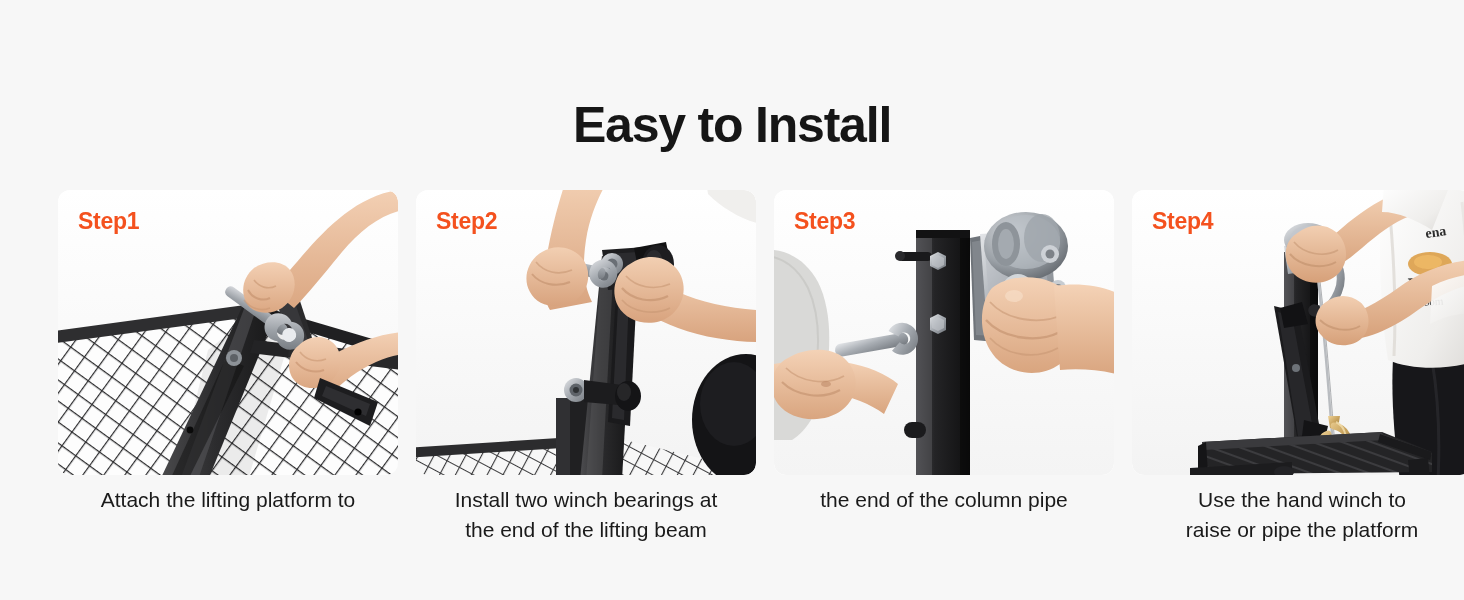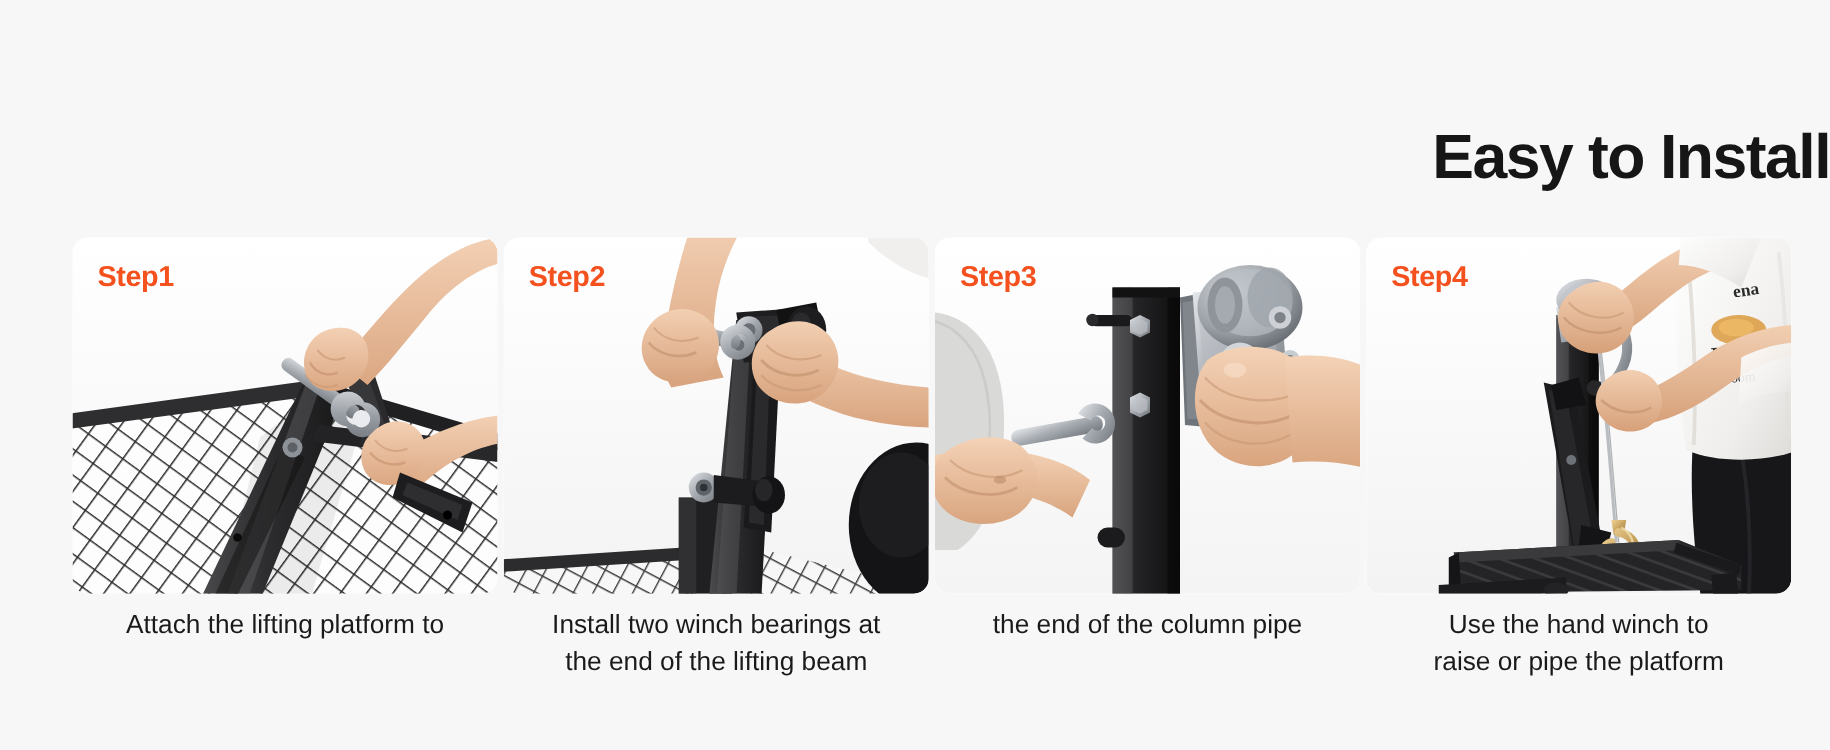--- a/index.html
+++ b/index.html
@@ -23,36 +23,36 @@
     height: 600px;
     background: #f7f7f7;
   }
 
   
   .title {
     position: absolute;
     top: 96px;
     left: 0;
     width: 1464px;
-    text-align: right;
+    text-align: center;
     font-size: 50px;
     line-height: 58px;
     font-weight: 700;
     letter-spacing: -1.2px;
     color: #161616;
   }
 
   
   .steps {
     position: absolute;
     top: 190px;
     left: 58px;
     width: 1348px;
     display: flex;
-    gap: 5px;
+    gap: 18px;
   }
 
   .step {
     width: 340px;
     display: flex;
     flex-direction: column;
   }
 
   .card {
     position: relative;

